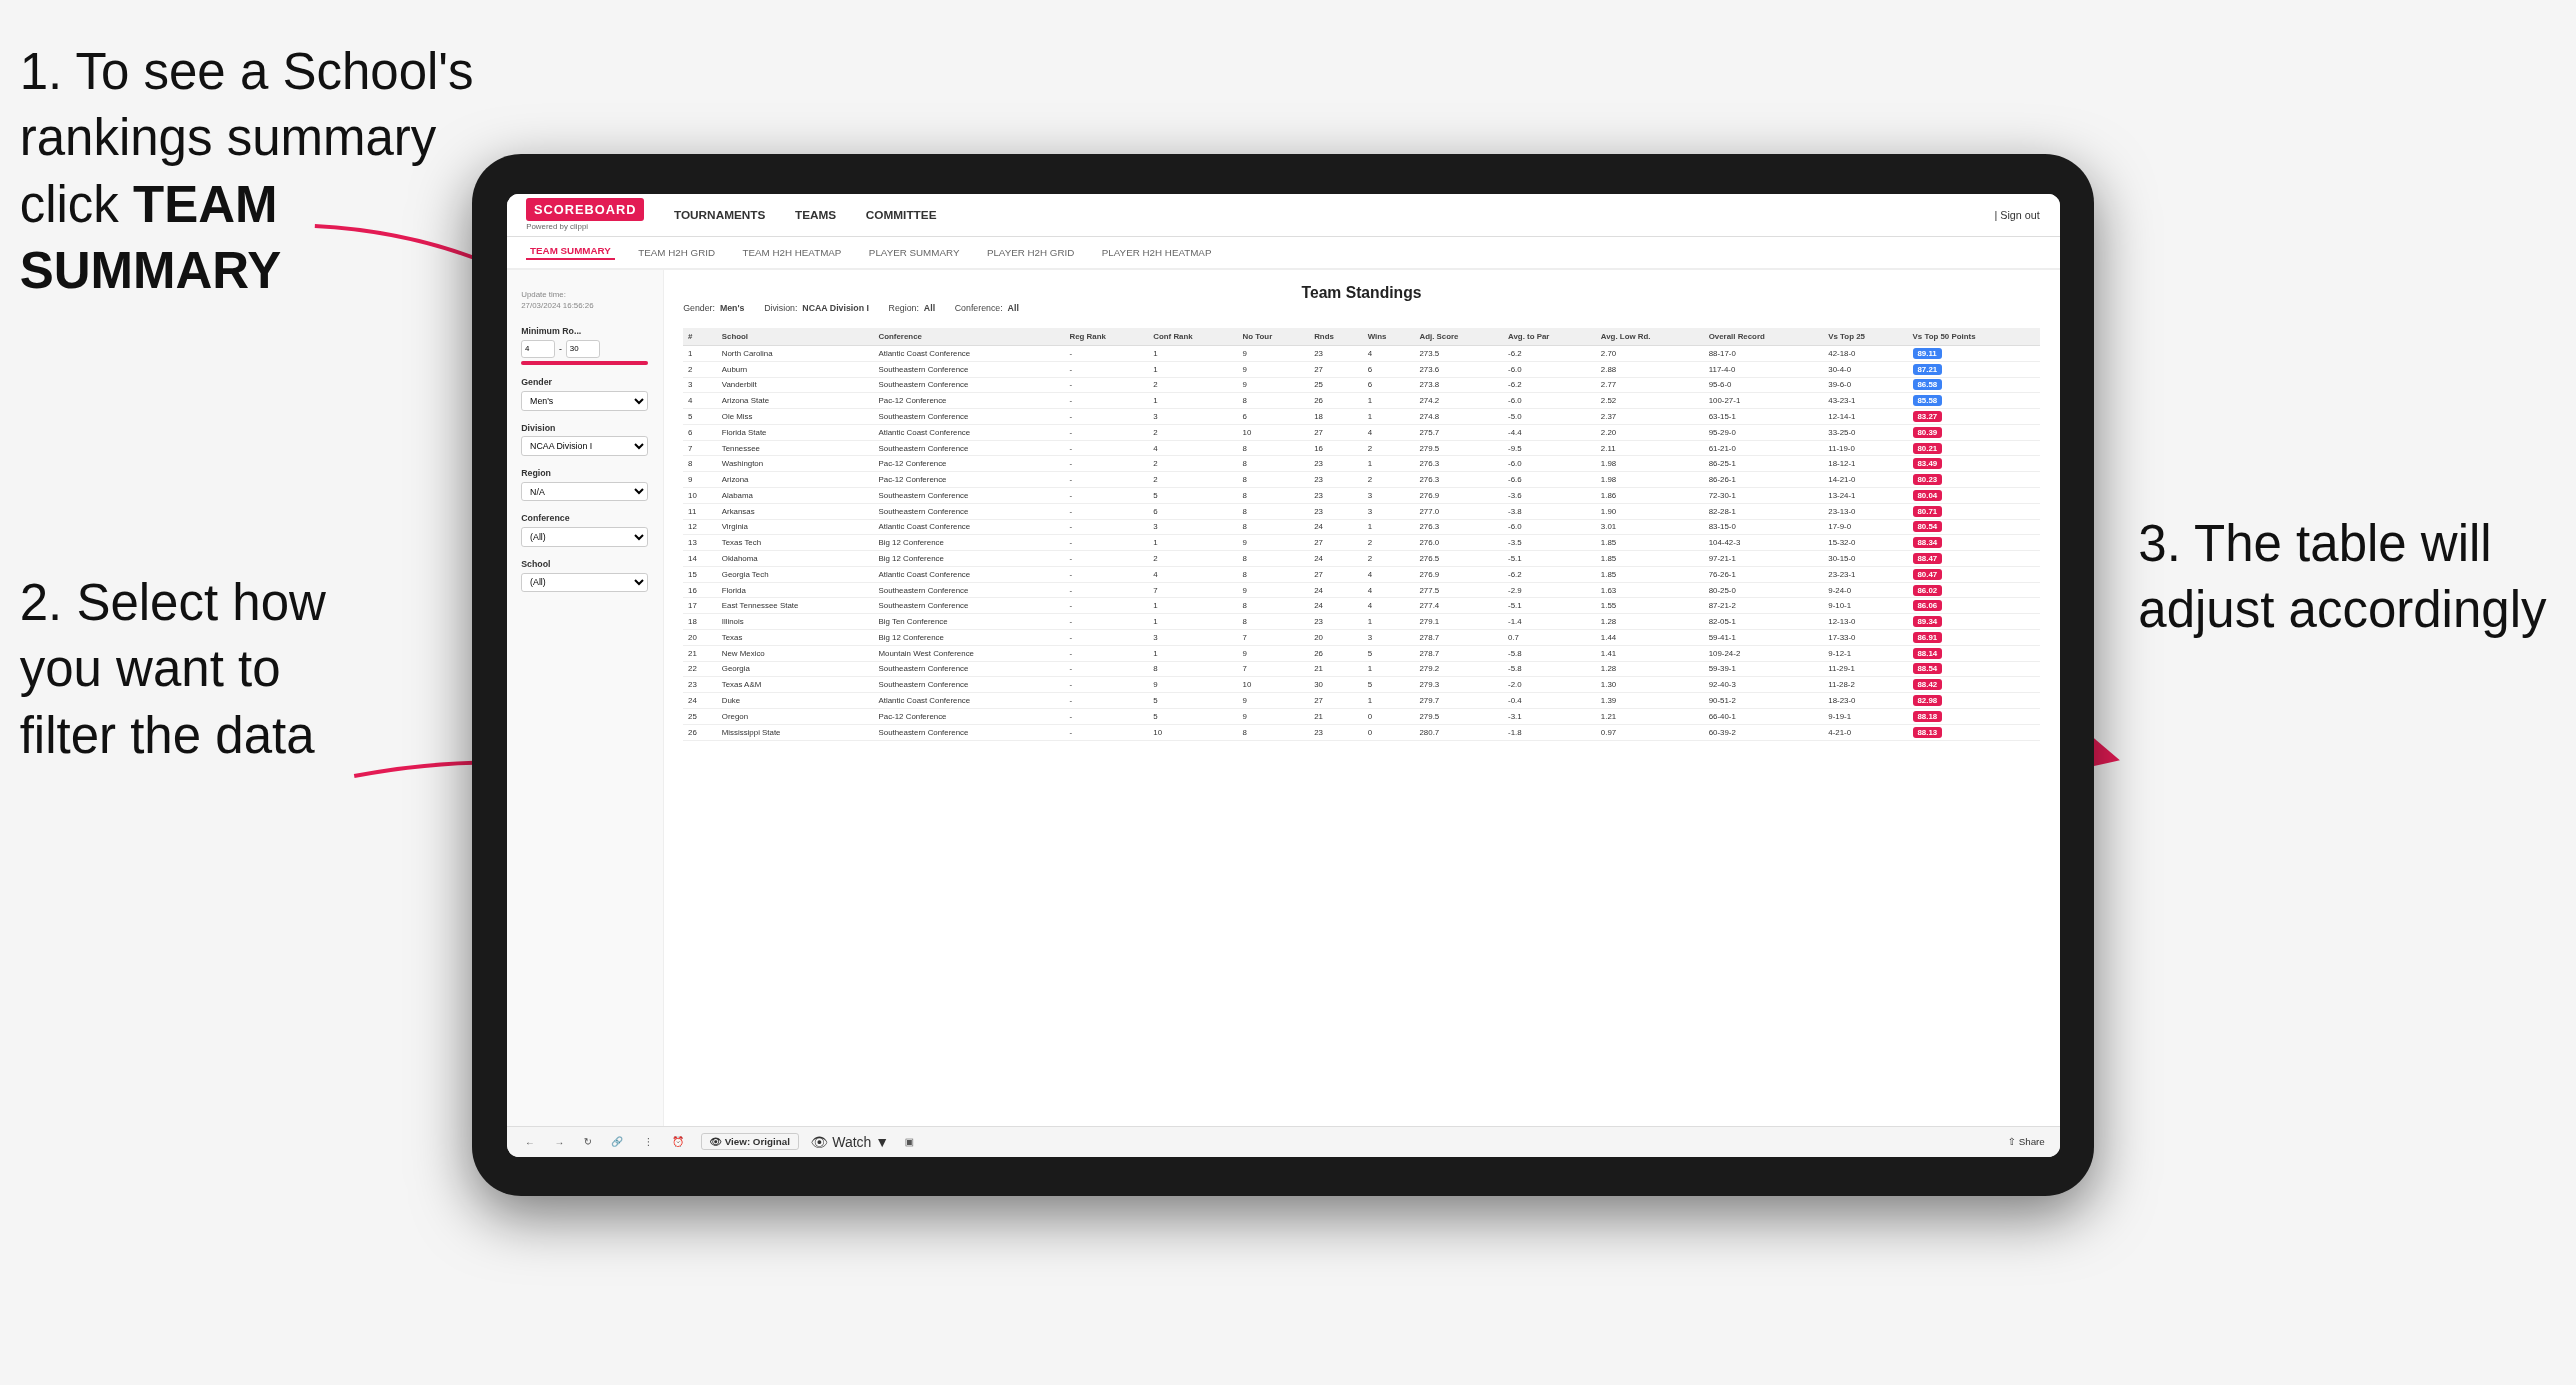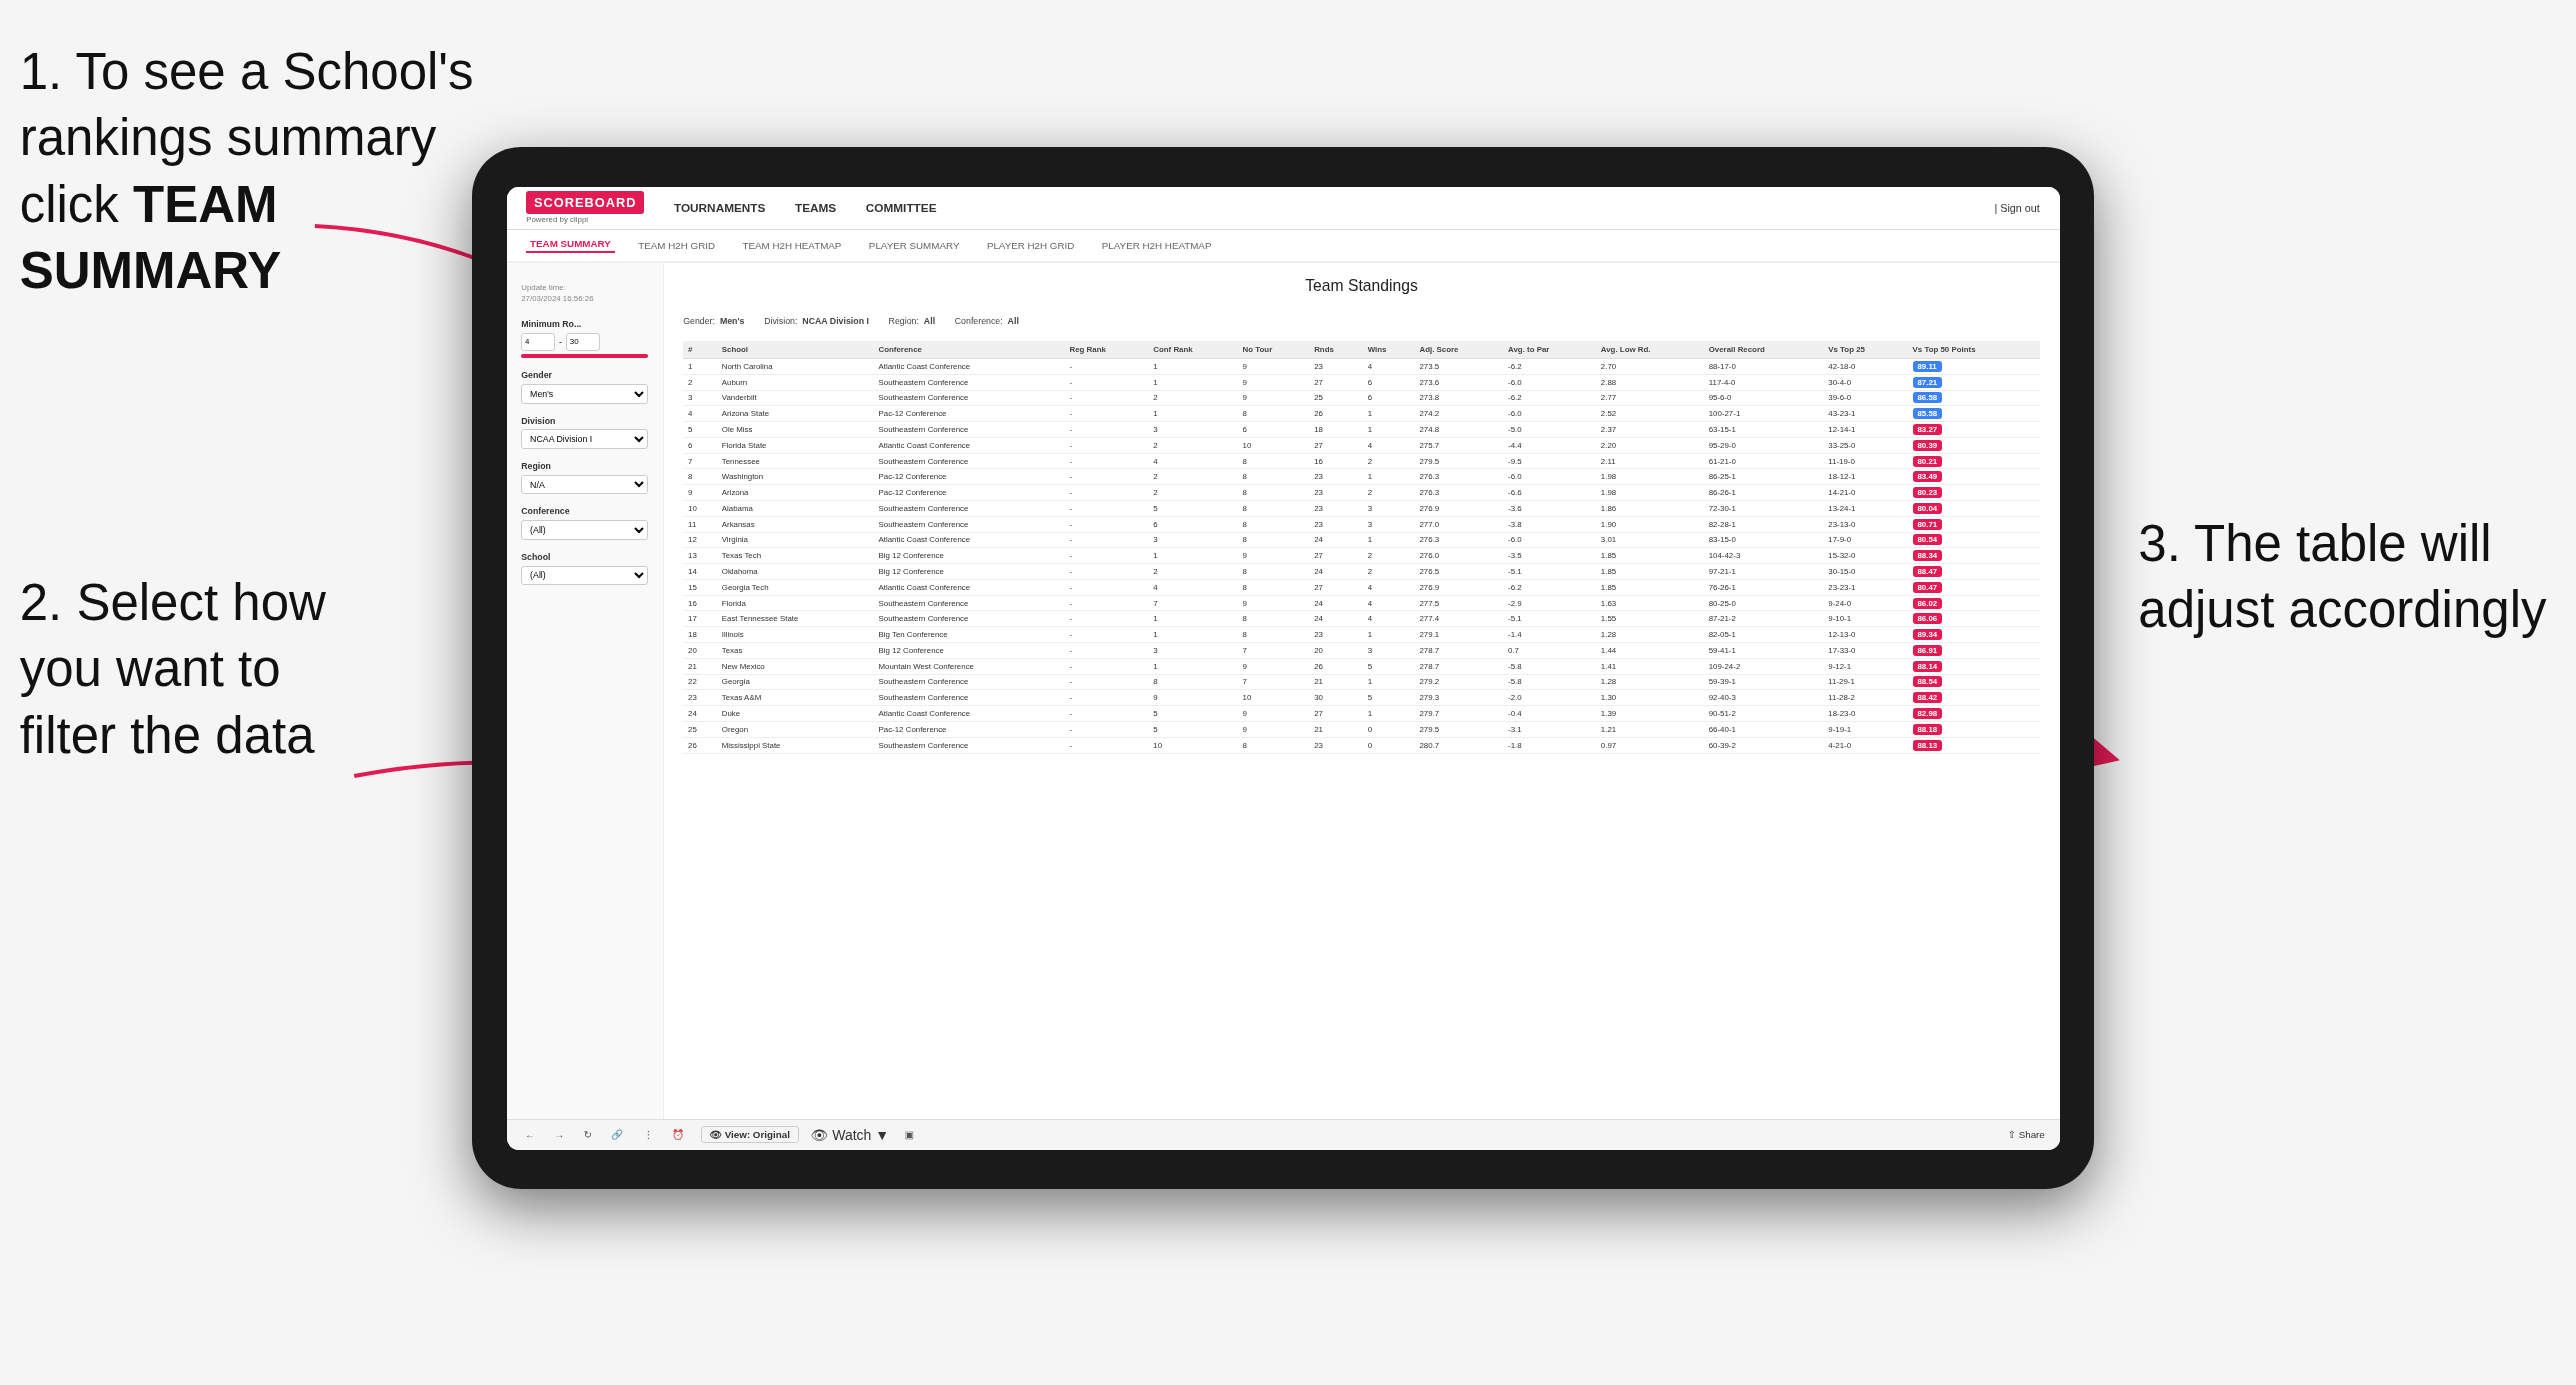--- a/index.html
+++ b/index.html
@@ -42,21 +42,21 @@
       line-height: 1.3;
       color: #111;
       max-width: 413px;
       text-align: left;
       margin-top: 36px;
     }
 
     
     .tablet {
       position: absolute;
-      top: 147px;
+      top: 154px;
       left: 472px;
       width: 1622px;
       height: 1042px;
       background: #1a1a1a;
       border-radius: 49px;
       box-shadow: 0 19.7px 59px rgba(0,0,0,0.5);
       display: flex;
       align-items: center;
       justify-content: center;
     }
@@ -238,24 +238,24 @@
     
     .content-area {
       flex: 1;
       padding: 14.7px 19.7px;
       overflow-y: auto;
       background: #fff;
     }
 
     .table-title {
       font-size: 15.7px;
-      font-weight: normal;
+      font-weight: bold;
       color: #222;
       text-align: center;
-      margin-bottom: 21px;
+      margin-bottom: 1px;
     }
 
     .table-filters-row {
       display: flex;
       gap: 19.7px;
       font-size: 8.8px;
       color: #444;
       margin-bottom: 15px;
       align-items: center;
     }

